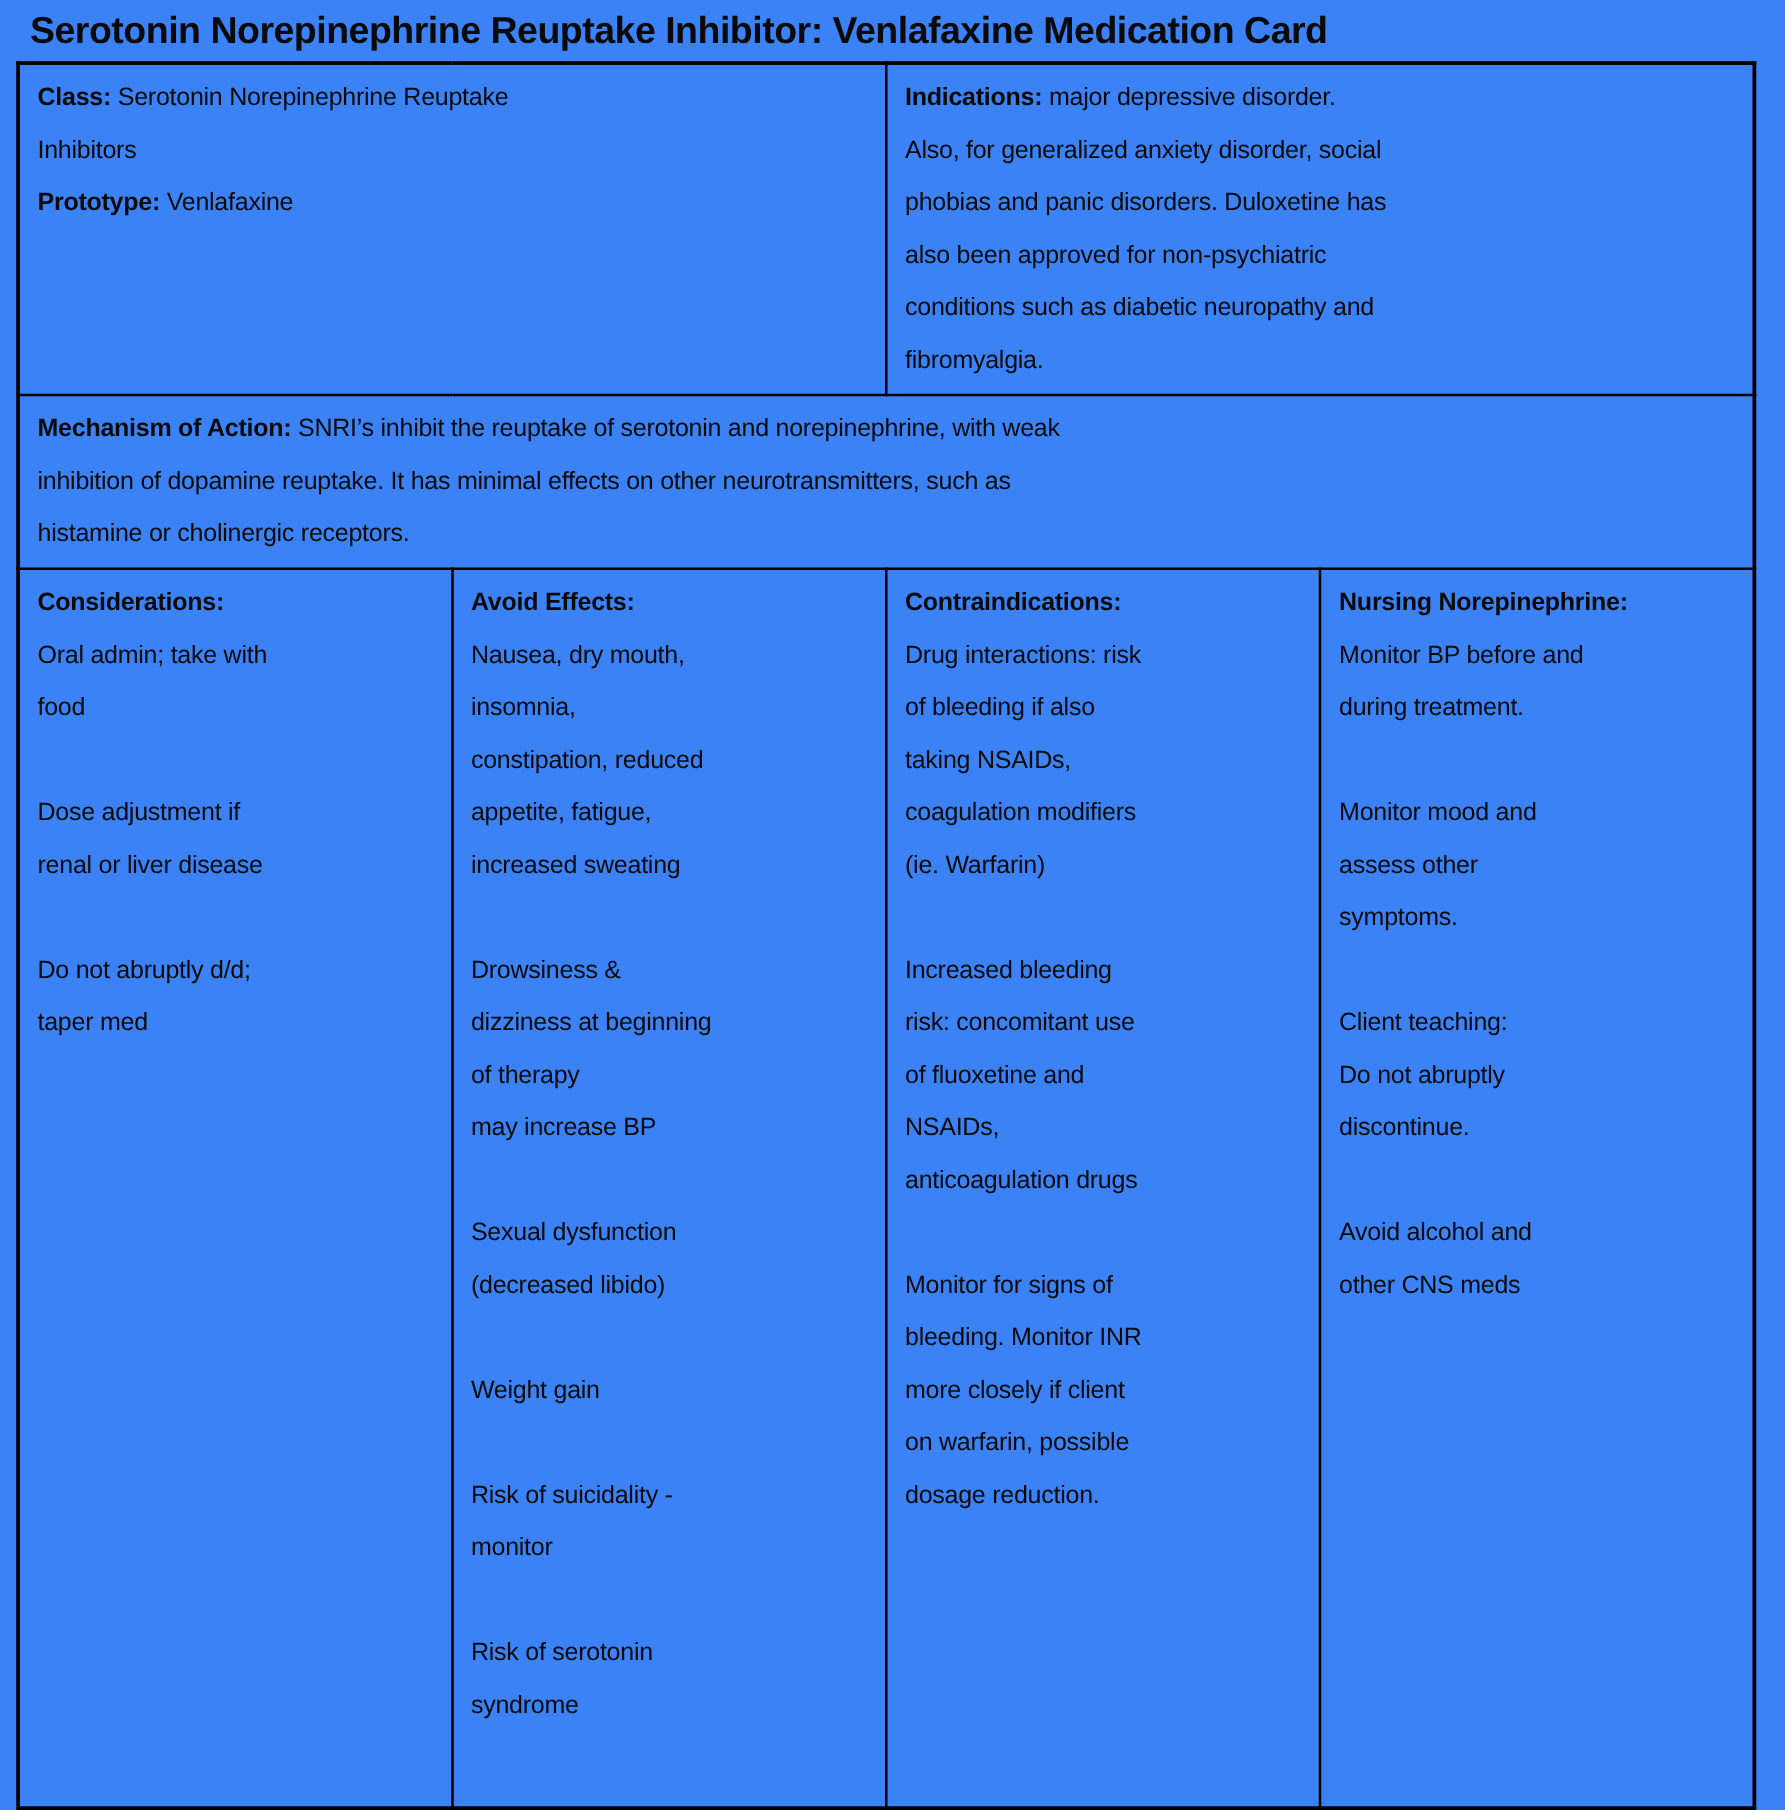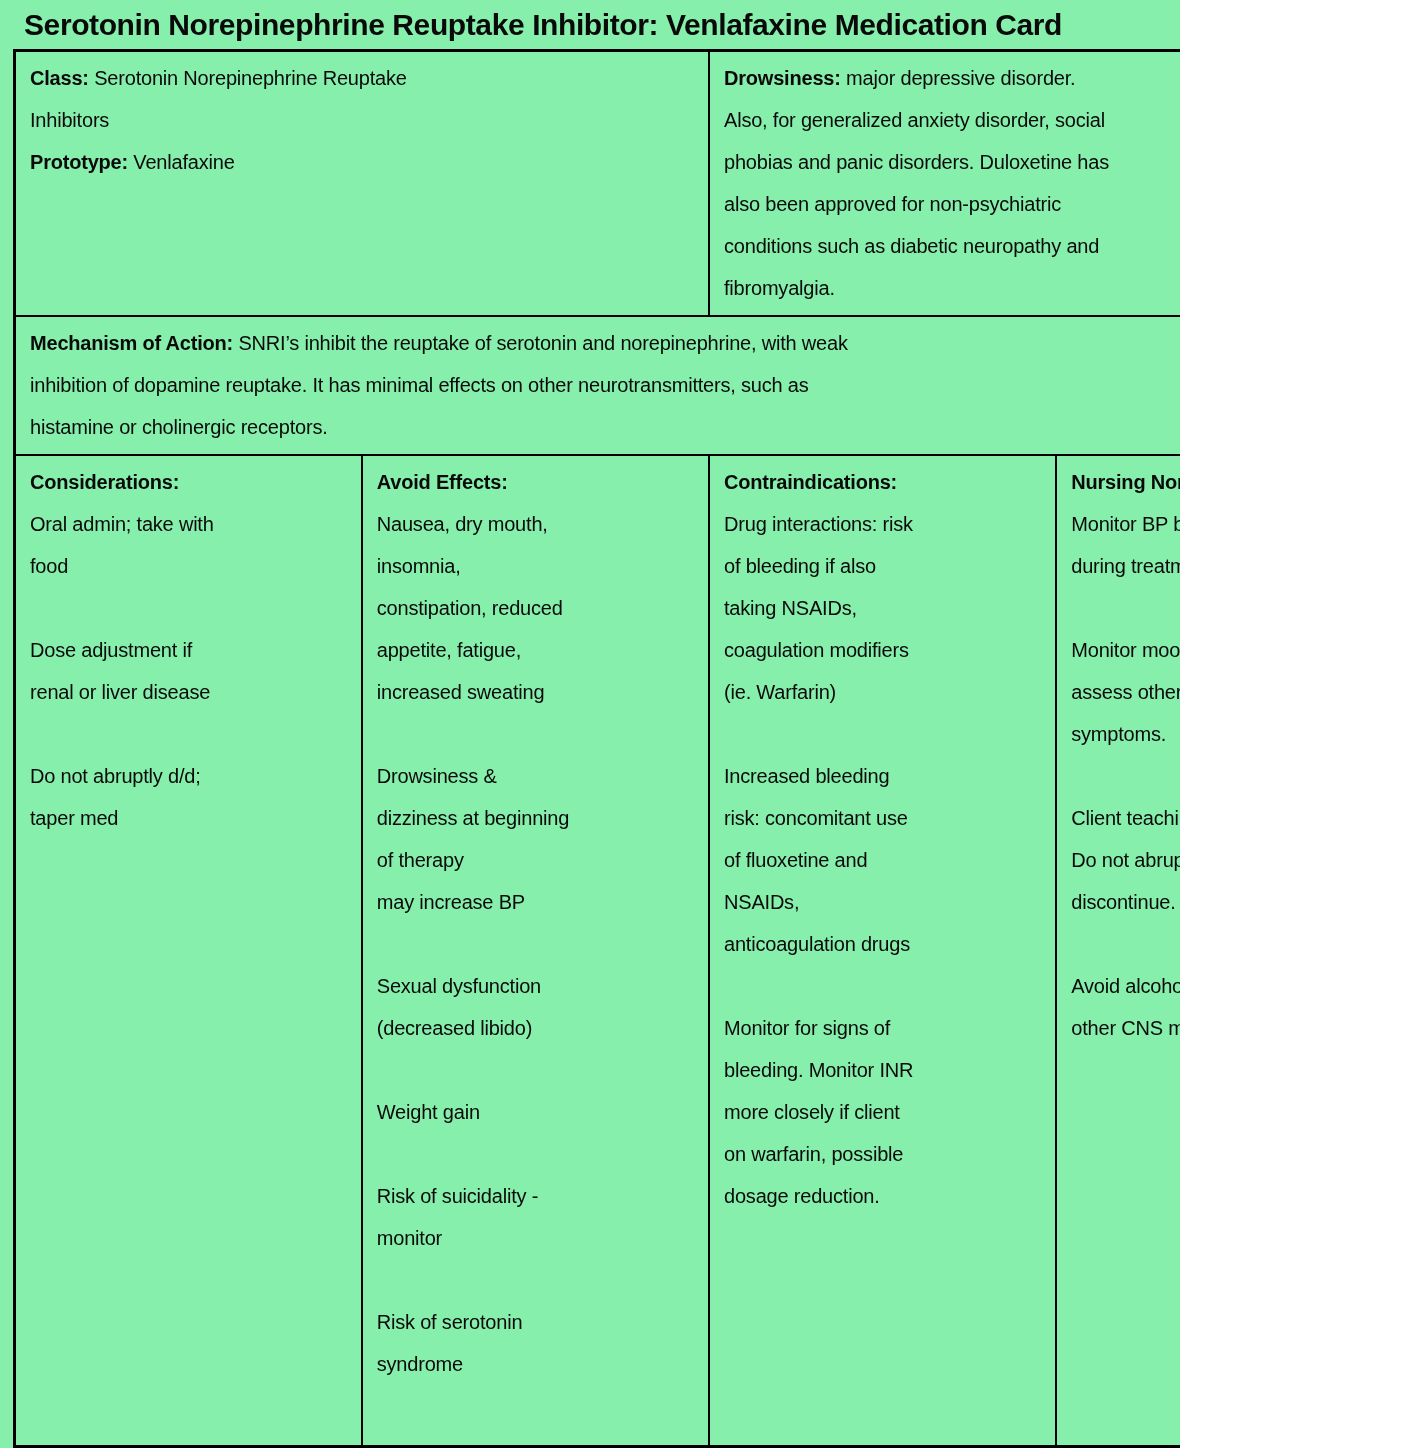--- a/index.html
+++ b/index.html
@@ -3,23 +3,23 @@
 <meta charset="utf-8">
 <style>
   html, body {
     margin: 0;
     padding: 0;
     background: #ffffff;
     color: #0a0a0a;
     font-family: "Liberation Sans", sans-serif;
   }
   .page {
-    width: 1180px;
+    width: 1428px;
     height: 1448px;
-    background: #86efac;
+    background: #3b82f6;
     overflow: hidden;
   }
   .doc-title {
     font-size: 30px;
     font-weight: 700;
     letter-spacing: -0.4px;
     margin: 8px 0 7px 24px;
     white-space: nowrap;
   }
   table.card {
@@ -61,21 +61,21 @@
     </colgroup>
 
     <tbody>
         <tr class="top-row">
       <td colspan="2">
         <div class="para"><span class="b">Class:</span><span> Serotonin Norepinephrine Reuptake
 Inhibitors</span></div>
         <div class="para gap"><span class="b">Prototype:</span><span> Venlafaxine</span></div>
       </td>
       <td colspan="2">
-        <div class="para"><span class="b">Drowsiness:</span><span> major depressive disorder.
+        <div class="para"><span class="b">Indications:</span><span> major depressive disorder.
 Also, for generalized anxiety disorder, social
 phobias and panic disorders. Duloxetine has
 also been approved for non-psychiatric
 conditions such as diabetic neuropathy and
 fibromyalgia.</span></div>
       </td>
     </tr>
 
     <tr class="mech-row">
       <td colspan="4">

